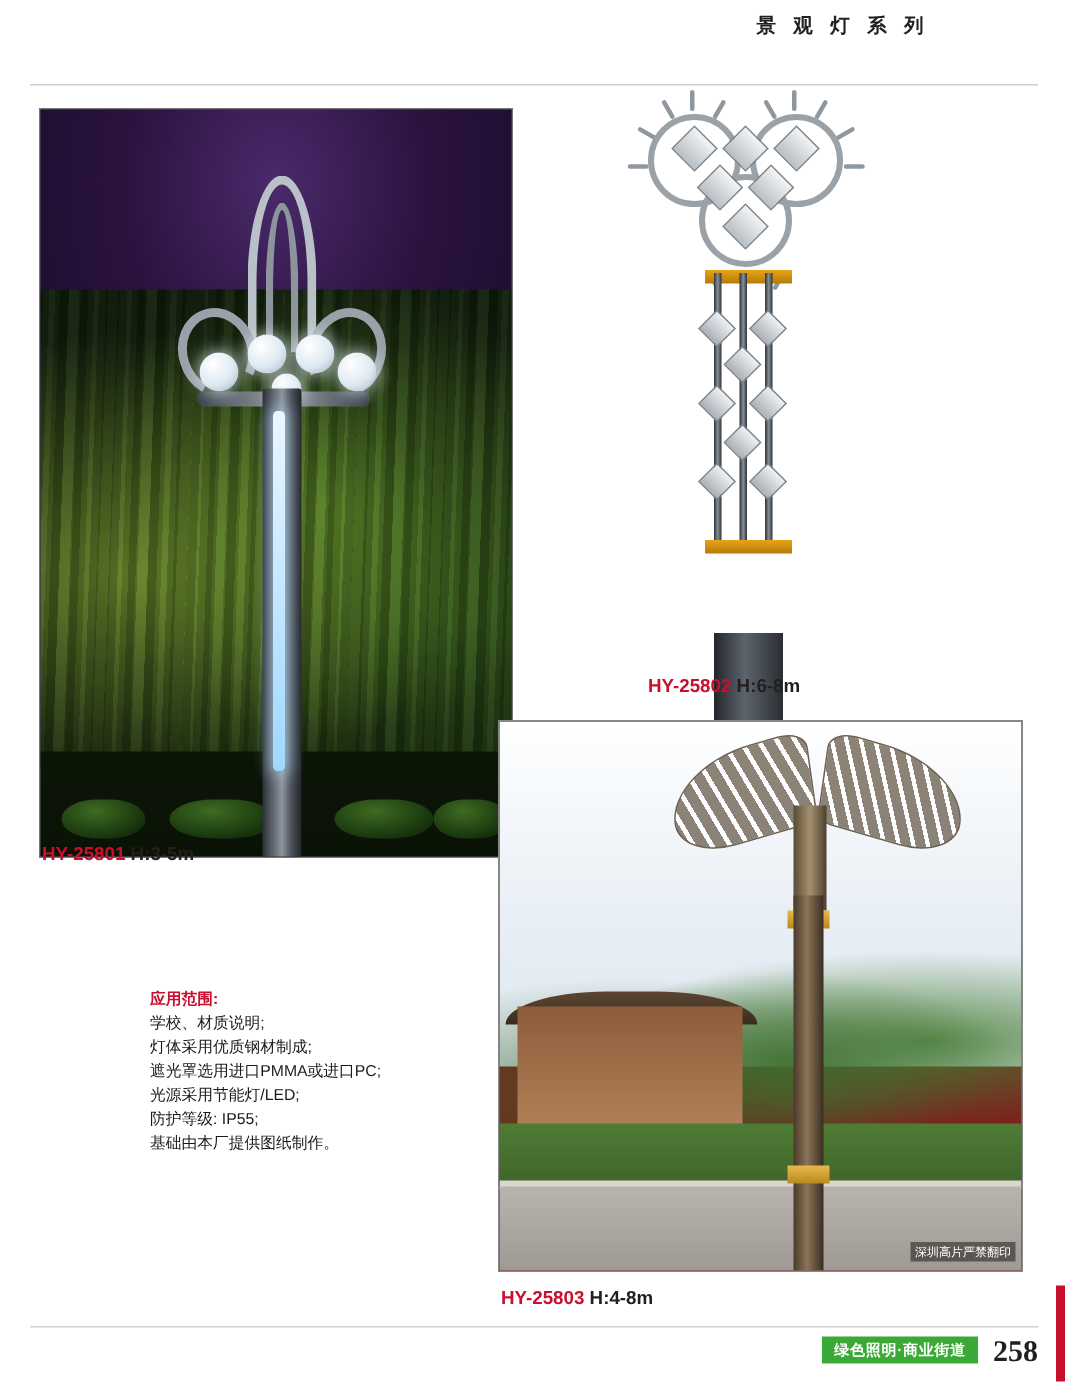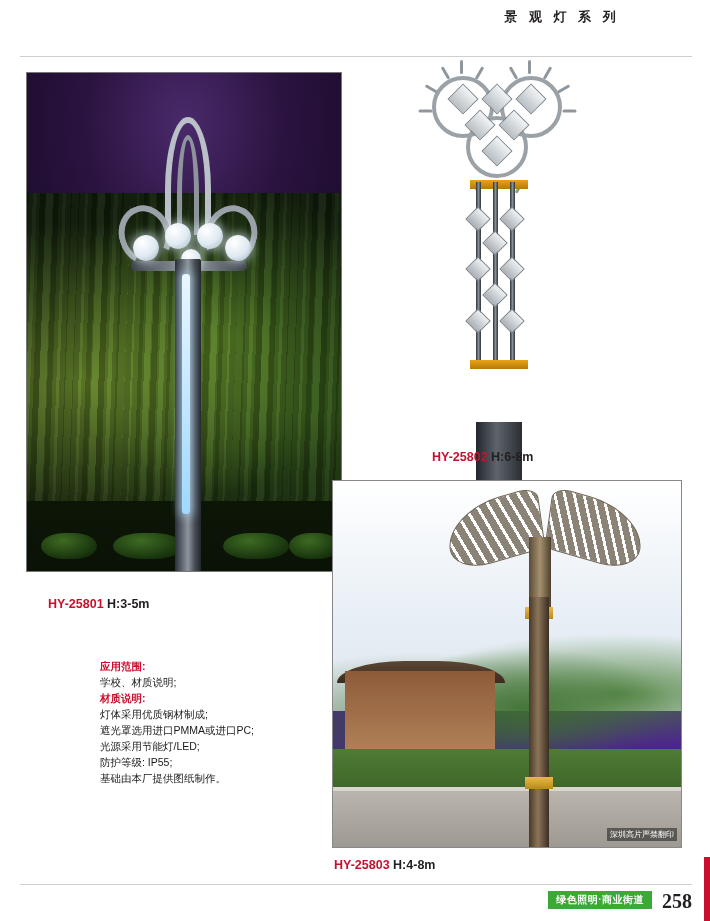--- a/index.html
+++ b/index.html
@@ -134,21 +134,21 @@
 
   
   .caption {
     position: absolute;
     font-size: 12.5px;
     font-weight: bold;
     color: #231f20;
     white-space: nowrap;
   }
   .caption .code { color: #c8102e; }
-  .cap-1 { left: 28px; top: 597px; margin-left: 20px; }
+  .cap-1 { left: 28px; top: 562px; }
   .cap-2 { left: 432px; top: 450px; }
   .cap-3 { left: 334px; top: 858px; }
 
   
   .specs {
     position: absolute;
     left: 100px;
     top: 658px;
     width: 230px;
     font-size: 10.5px;
@@ -193,21 +193,21 @@
     background: linear-gradient(#e8a317,#b67a08);
   }
   .p2-pole {
     position:absolute; left: 68px; top: 360px; width: 46px; height: 84px;
     background: linear-gradient(90deg,#23272c,#5d646c 45%,#2a2e33);
   }
 
   
   .photo-3 {
     position: absolute; left: 332px; top: 480px; width: 350px; height: 368px;
-    border: 1px solid #888; overflow: hidden; background: #4c1d95;
+    border: 1px solid #888; overflow: hidden; background: #7f1d1d;
   }
   .p3-sky { position:absolute; left:0; top:0; right:0; height: 230px;
     background: linear-gradient(#ffffff 0%, #e7eef5 60%, #dfe7ee 100%); }
   .p3-building {
     position:absolute; left: 12px; top: 190px; width: 150px; height: 80px;
     background: linear-gradient(#8e5b3a, #b08158);
   }
   .p3-roof {
     position:absolute; left: 4px; top: 180px; width: 168px; height: 22px;
     background: linear-gradient(#5c4632,#3b2c20); border-radius: 40% 40% 0 0 / 100% 100% 0 0;
@@ -308,21 +308,20 @@
     <div class="pole"></div>
     <div class="pole-glow"></div>
 
   </div>
 </div>
 <div class="caption cap-1"><span class="code">HY-25801</span> H:3-5m</div>
 
 <div class="specs">
   <p class="sec-title">应用范围:</p>
   <p>学校、材质说明;</p>
-  <p class="sec-title">材质说明:</p>
   <p>灯体采用优质钢材制成;</p>
   <p>遮光罩选用进口PMMA或进口PC;</p>
   <p>光源采用节能灯/LED;</p>
   <p>防护等级: IP55;</p>
   <p>基础由本厂提供图纸制作。</p>
 </div>
 
 <div class="prod-2">
   <div class="p2-knot">
     <div class="ray" style="left:38px;  top:-2px;  transform:rotate(0deg);"></div>

